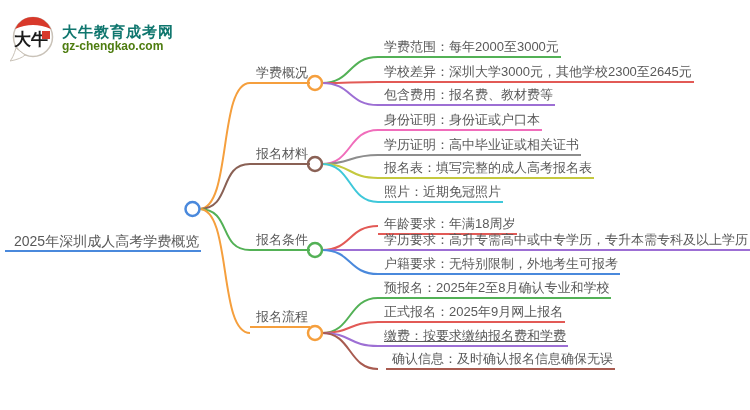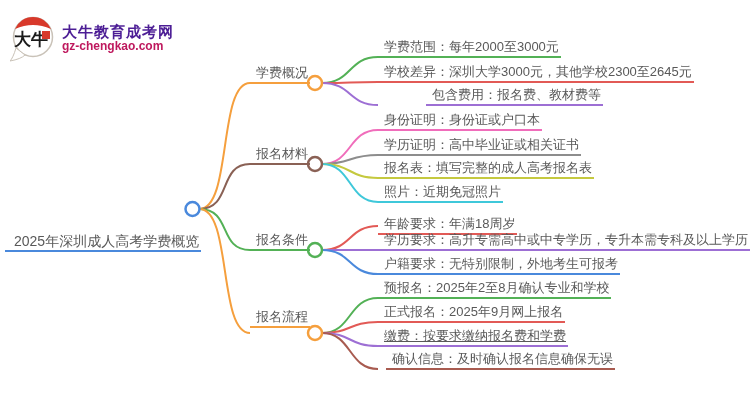--- a/index.html
+++ b/index.html
@@ -4,22 +4,22 @@
 <style>
   html,body{margin:0;padding:0;}
   body{font-family:"Liberation Sans","DejaVu Sans",sans-serif;background:#fff;}
   #canvas{position:relative;width:750px;height:408px;background:#fff;overflow:hidden;}
   #wires{position:absolute;left:0;top:0;width:750px;height:410px;}
   .label{position:absolute;white-space:nowrap;color:#595959;border-bottom:2px solid #737373;
          font-size:13px;line-height:18px;padding:0 2px 0 6px;}
   .label.root{font-size:14px;line-height:18px;padding-left:9px;}
   .logo{position:absolute;left:10px;top:12px;display:flex;align-items:center;cursor:pointer;}
   .logo-text{margin-left:6px;}
-  .logo-title{font-size:15px;font-weight:bold;color:#4c1d95;letter-spacing:1px;line-height:17px;}
-  .logo-url{font-size:12px;font-weight:bold;color:#be185d;line-height:13px;}
+  .logo-title{font-size:15px;font-weight:bold;color:#0f766e;letter-spacing:1px;line-height:17px;}
+  .logo-url{font-size:12px;font-weight:bold;color:#4d7c0f;line-height:13px;}
 </style>
 </head>
 <body>
 
 <div id="canvas">
 
   <svg id="wires">
 
     <path d="M199.5 209 C232 209, 218 83, 250 83" fill="none" stroke-width="2" stroke="#f59f3d"></path>
     <path d="M199.5 209 C232 209, 218 164, 250 164" fill="none" stroke-width="2" stroke="#8a6155"></path>
@@ -67,21 +67,21 @@
 
   <div class="label root" style="left: 5px; top: 190px; border-bottom-color: rgb(74, 137, 220); margin-top: 42px;">2025年深圳成人高考学费概览</div>
 
   <div class="label" style="left: 250px; top: 64px; border-bottom-color: rgb(245, 159, 61);">学费概况</div>
   <div class="label" style="left: 250px; top: 145px; border-bottom-color: rgb(138, 97, 85);">报名材料</div>
   <div class="label" style="left: 250px; top: 231px; border-bottom-color: rgb(83, 177, 86);">报名条件</div>
   <div class="label" style="left: 250px; top: 308px; border-bottom-color: rgb(245, 159, 61);">报名流程</div>
 
   <div class="label" style="left: 378px; top: 38px; border-bottom-color: rgb(83, 177, 86);">学费范围：每年2000至3000元</div>
   <div class="label" style="left: 378px; top: 63px; border-bottom-color: rgb(226, 90, 86);">学校差异：深圳大学3000元，其他学校2300至2645元</div>
-  <div class="label" style="left: 378px; top: 86px; border-bottom-color: rgb(157, 111, 212); margin-left: 48px;">包含费用：报名费、教材费等</div>
+  <div class="label" style="left: 378px; top: 86px; border-bottom-color: rgb(157, 111, 212);">包含费用：报名费、教材费等</div>
 
   <div class="label" style="left: 378px; top: 111px; border-bottom-color: rgb(240, 109, 187);">身份证明：身份证或户口本</div>
   <div class="label" style="left: 378px; top: 136px; border-bottom-color: rgb(141, 141, 141);">学历证明：高中毕业证或相关证书</div>
   <div class="label" style="left: 378px; top: 159px; border-bottom-color: rgb(197, 201, 63);">报名表：填写完整的成人高考报名表</div>
   <div class="label" style="left: 378px; top: 183px; border-bottom-color: rgb(63, 200, 218);">照片：近期免冠照片</div>
 
   <div class="label" style="left: 378px; top: 207px; border-bottom-color: rgb(226, 90, 86); margin-top: 8px;">年龄要求：年满18周岁</div>
   <div class="label" style="left: 378px; top: 231px; border-bottom-color: rgb(157, 111, 212);">学历要求：高升专需高中或中专学历，专升本需专科及以上学历</div>
   <div class="label" style="left: 378px; top: 255px; border-bottom-color: rgb(74, 137, 220);">户籍要求：无特别限制，外地考生可报考</div>
 

